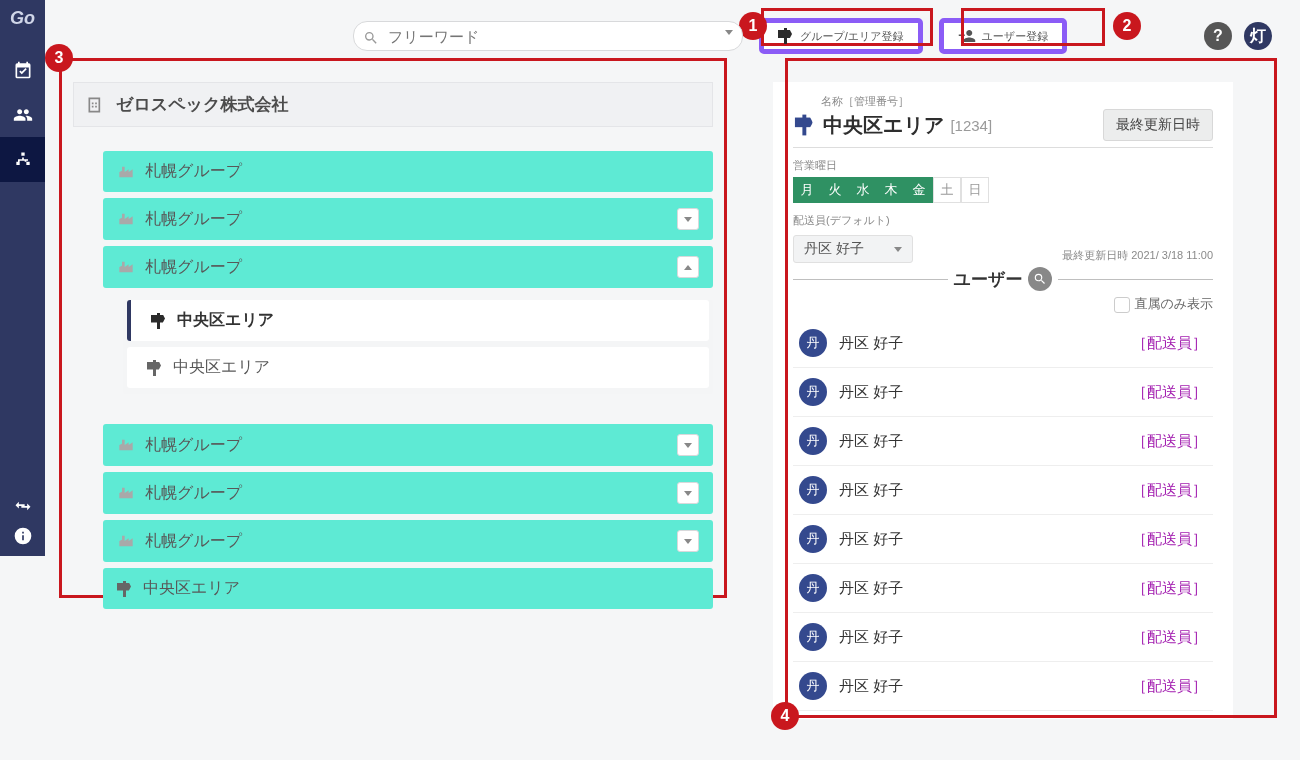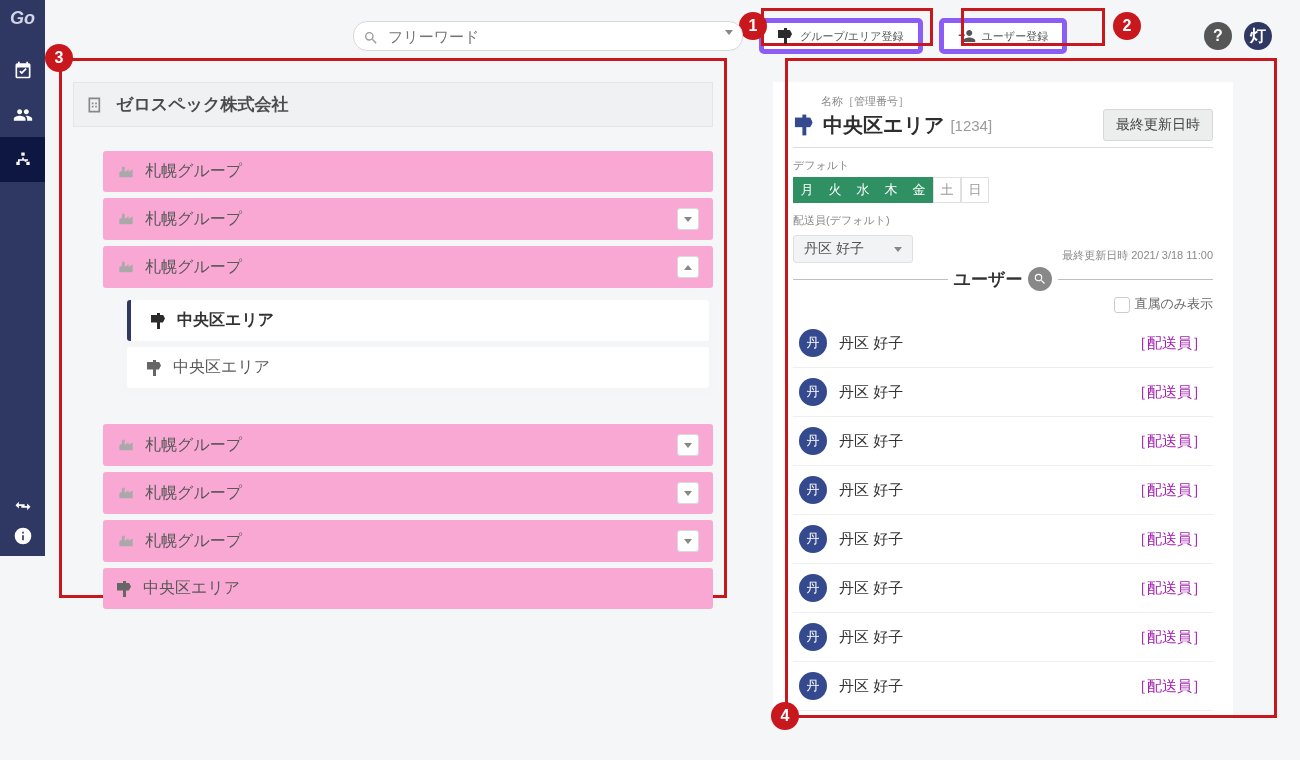--- a/index.html
+++ b/index.html
@@ -73,21 +73,21 @@
 
 .company-row {
   background: #f0f1f3;
   border: 1px solid #e4e5e8;
   padding: 10px 12px;
   display: flex; align-items: center; gap: 10px;
   font-size: 17px; font-weight: 600; color: #4c4c4c; text-align: center;
 }
 .group-list { margin-top: 24px; padding-left: 30px; display: flex; flex-direction: column; gap: 6px; }
 .group-row {
-  background: #f9a8d4;
+  background: #5eead4;
   border-radius: 3px;
   padding: 10px 14px;
   display: flex; align-items: center; gap: 10px;
   font-size: 16px; color: #585858;
   cursor: pointer;
   position: relative;
 }
 .group-row .caret-box {
   width: 22px; height: 22px; border: 1px solid #d8d9db; border-radius: 3px;
   background: #fff;
@@ -314,21 +314,21 @@
     </div>
 
     <div class="right-panel">
       <div class="rp-label">名称［管理番号］</div>
       <div class="rp-title-row">
         <span class="signpost blue" style="transform:scale(1.3);margin:0 4px;"></span>
         <span class="rp-title">中央区エリア</span>
         <span class="rp-code">[1234]</span>
         <button class="rp-edit-btn">最終更新日時</button>
       </div>
-      <div class="rp-section-label">デフォルト</div>
+      <div class="rp-section-label">営業曜日</div>
       <div class="days" id="days">
           <span class="d on">月</span>
           <span class="d on">火</span>
           <span class="d on">水</span>
           <span class="d on">木</span>
           <span class="d on">金</span>
           <span class="d">土</span>
           <span class="d">日</span>
         </div>
       <div class="rp-section-label">配送員(デフォルト)</div>

